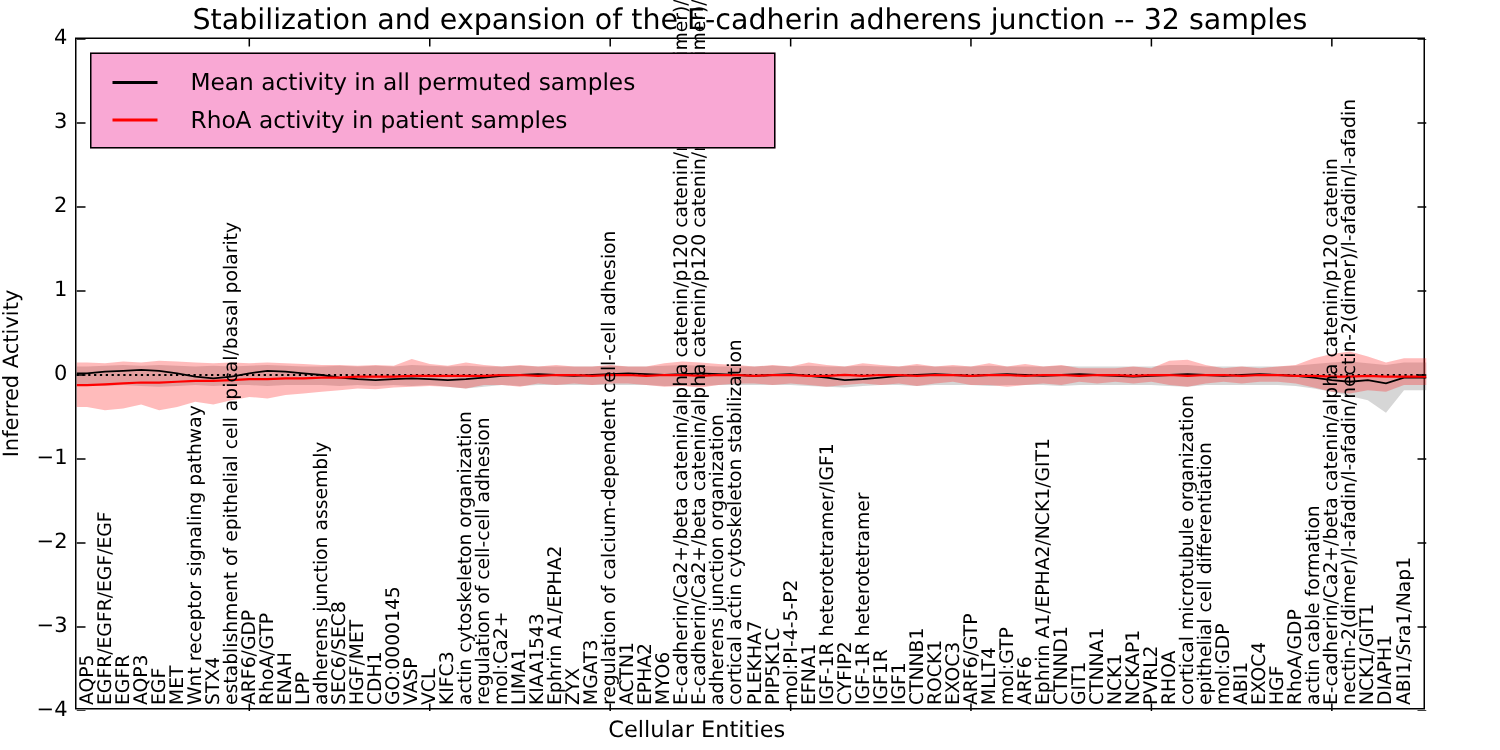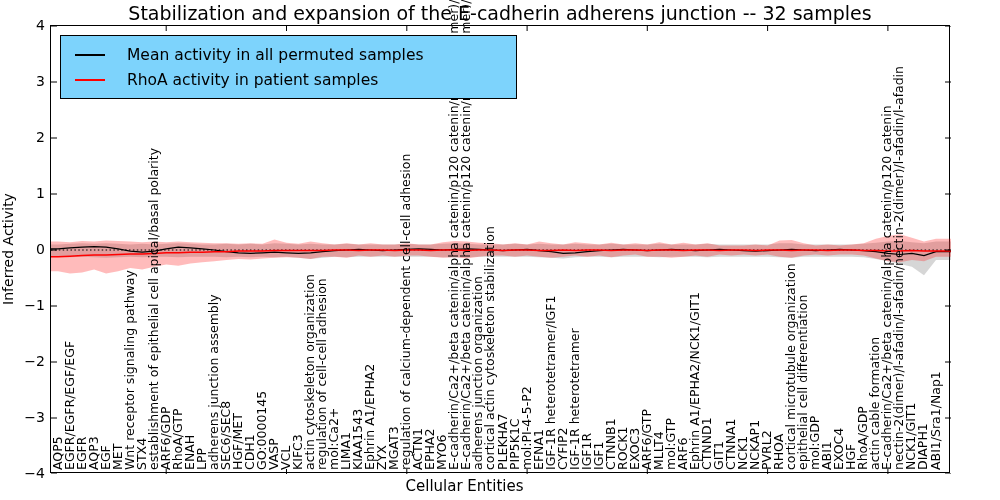--- a/index.html
+++ b/index.html
@@ -29,21 +29,21 @@
     position:absolute;left:11px;width:34px;text-align:right;
     font-size:14px;line-height:18px;z-index:2;
   }
   .xlab{
     position:absolute;white-space:nowrap;font-size:12.5px;line-height:13px;
     transform:rotate(-90deg);transform-origin:0 0;z-index:5;
   }
   #xlabels{position:absolute;left:0;top:0;width:1000px;height:500px;z-index:5;pointer-events:none;}
   #legend{
     position:absolute;left:60px;top:35px;width:457px;height:64px;
-    background:#7dd3fc;border:1.5px solid #000;box-sizing:border-box;z-index:10;
+    background:#f9a8d4;border:1.5px solid #000;box-sizing:border-box;z-index:10;
     display:flex;flex-direction:column;justify-content:center;gap:7px;
   }
   .legend-row{display:flex;align-items:center;padding-left:14px;}
   .legend-line{display:inline-block;width:30px;height:2px;background:#000;flex:0 0 30px;}
   .legend-label{margin-left:22px;font-size:15.5px;white-space:nowrap;}
 </style>
 </head>
 <body>
 
 <div id="figure">

